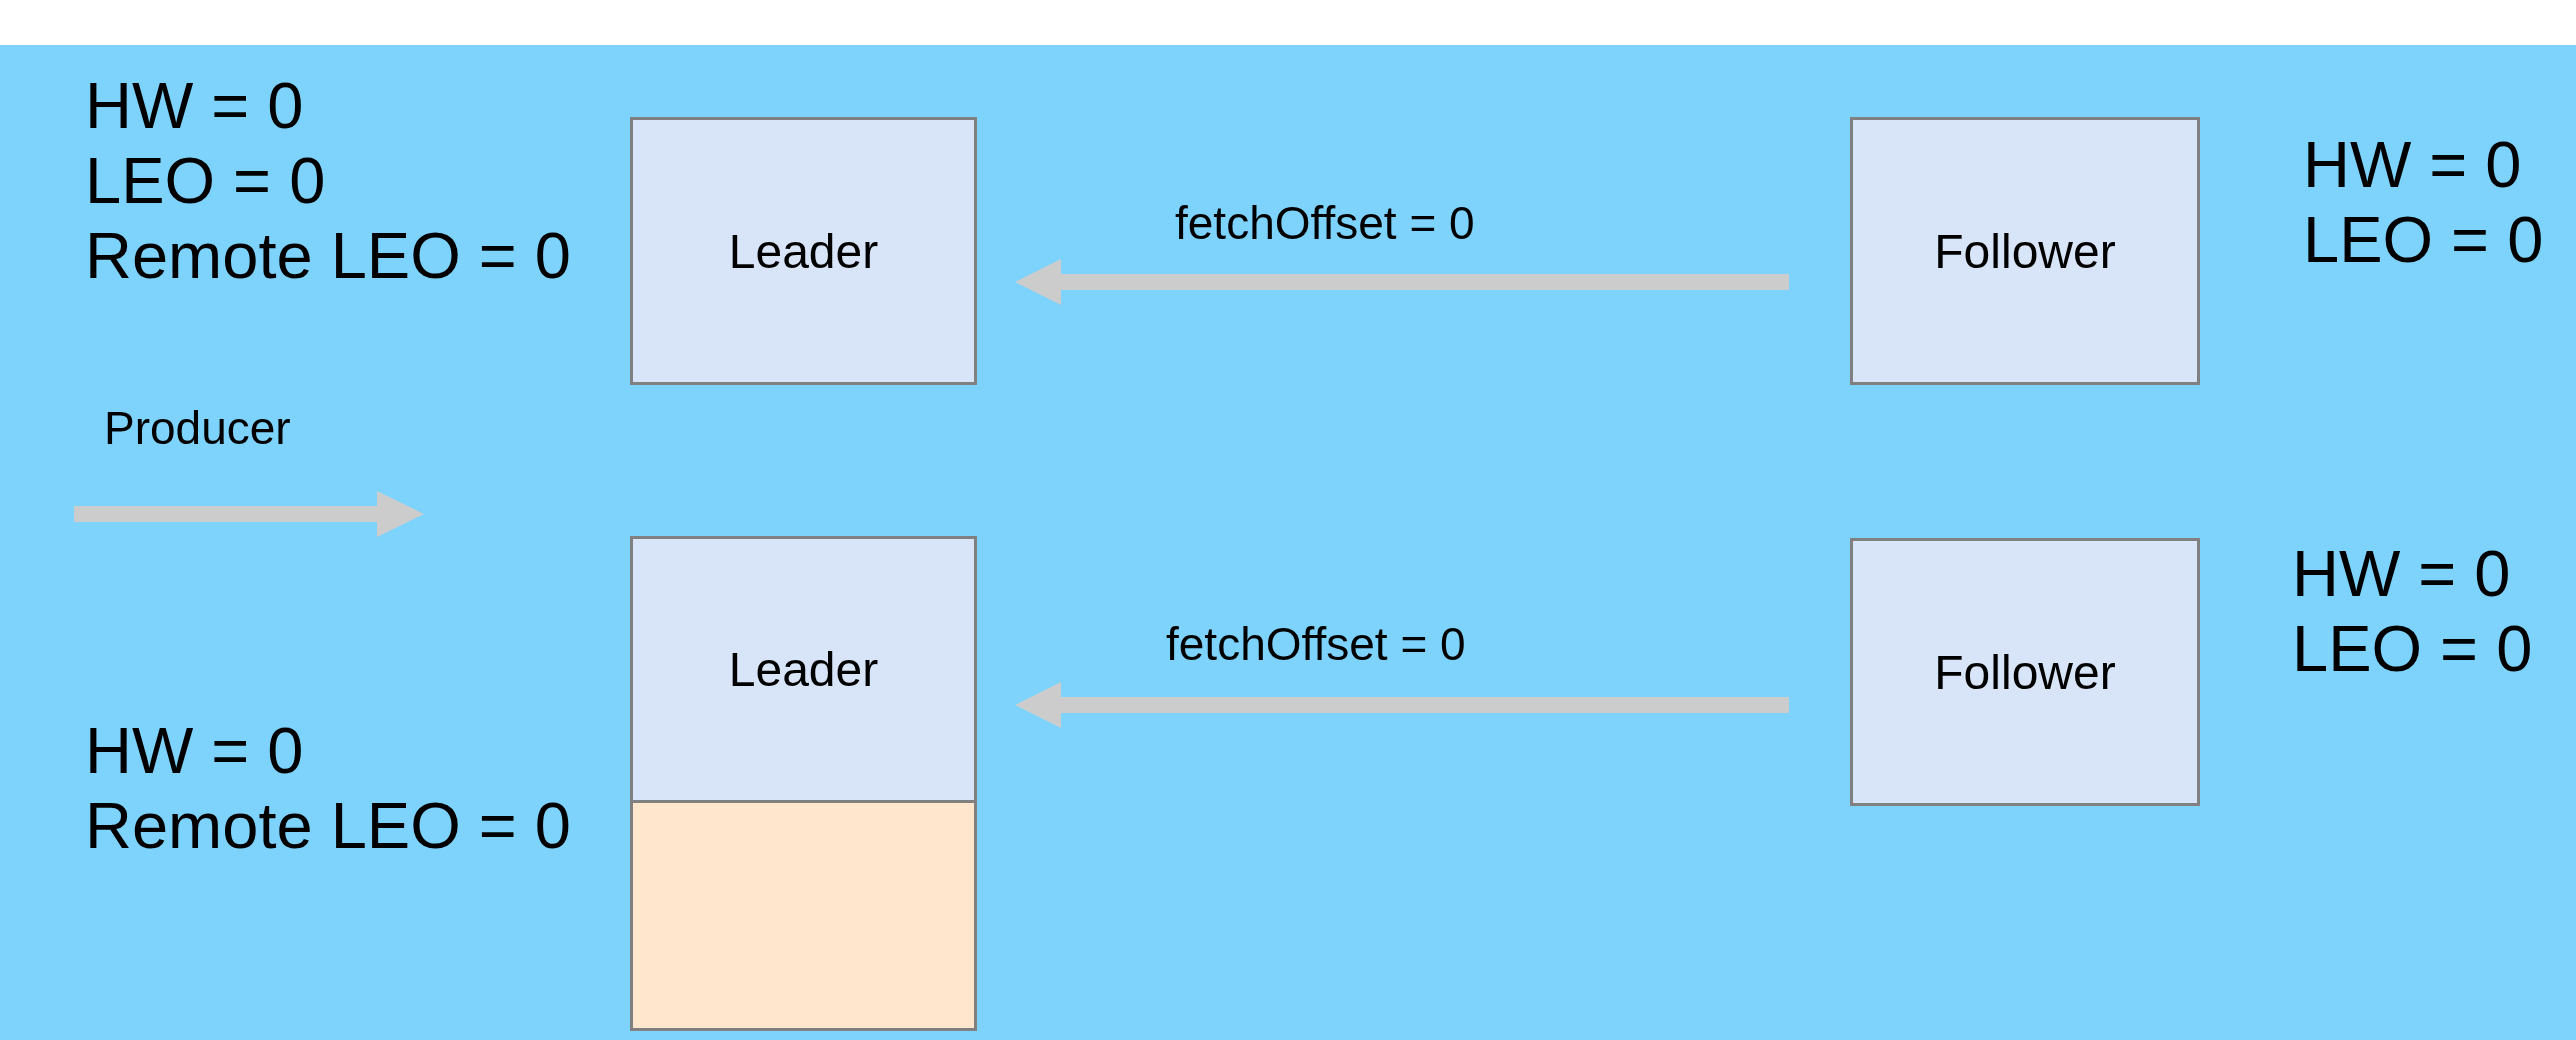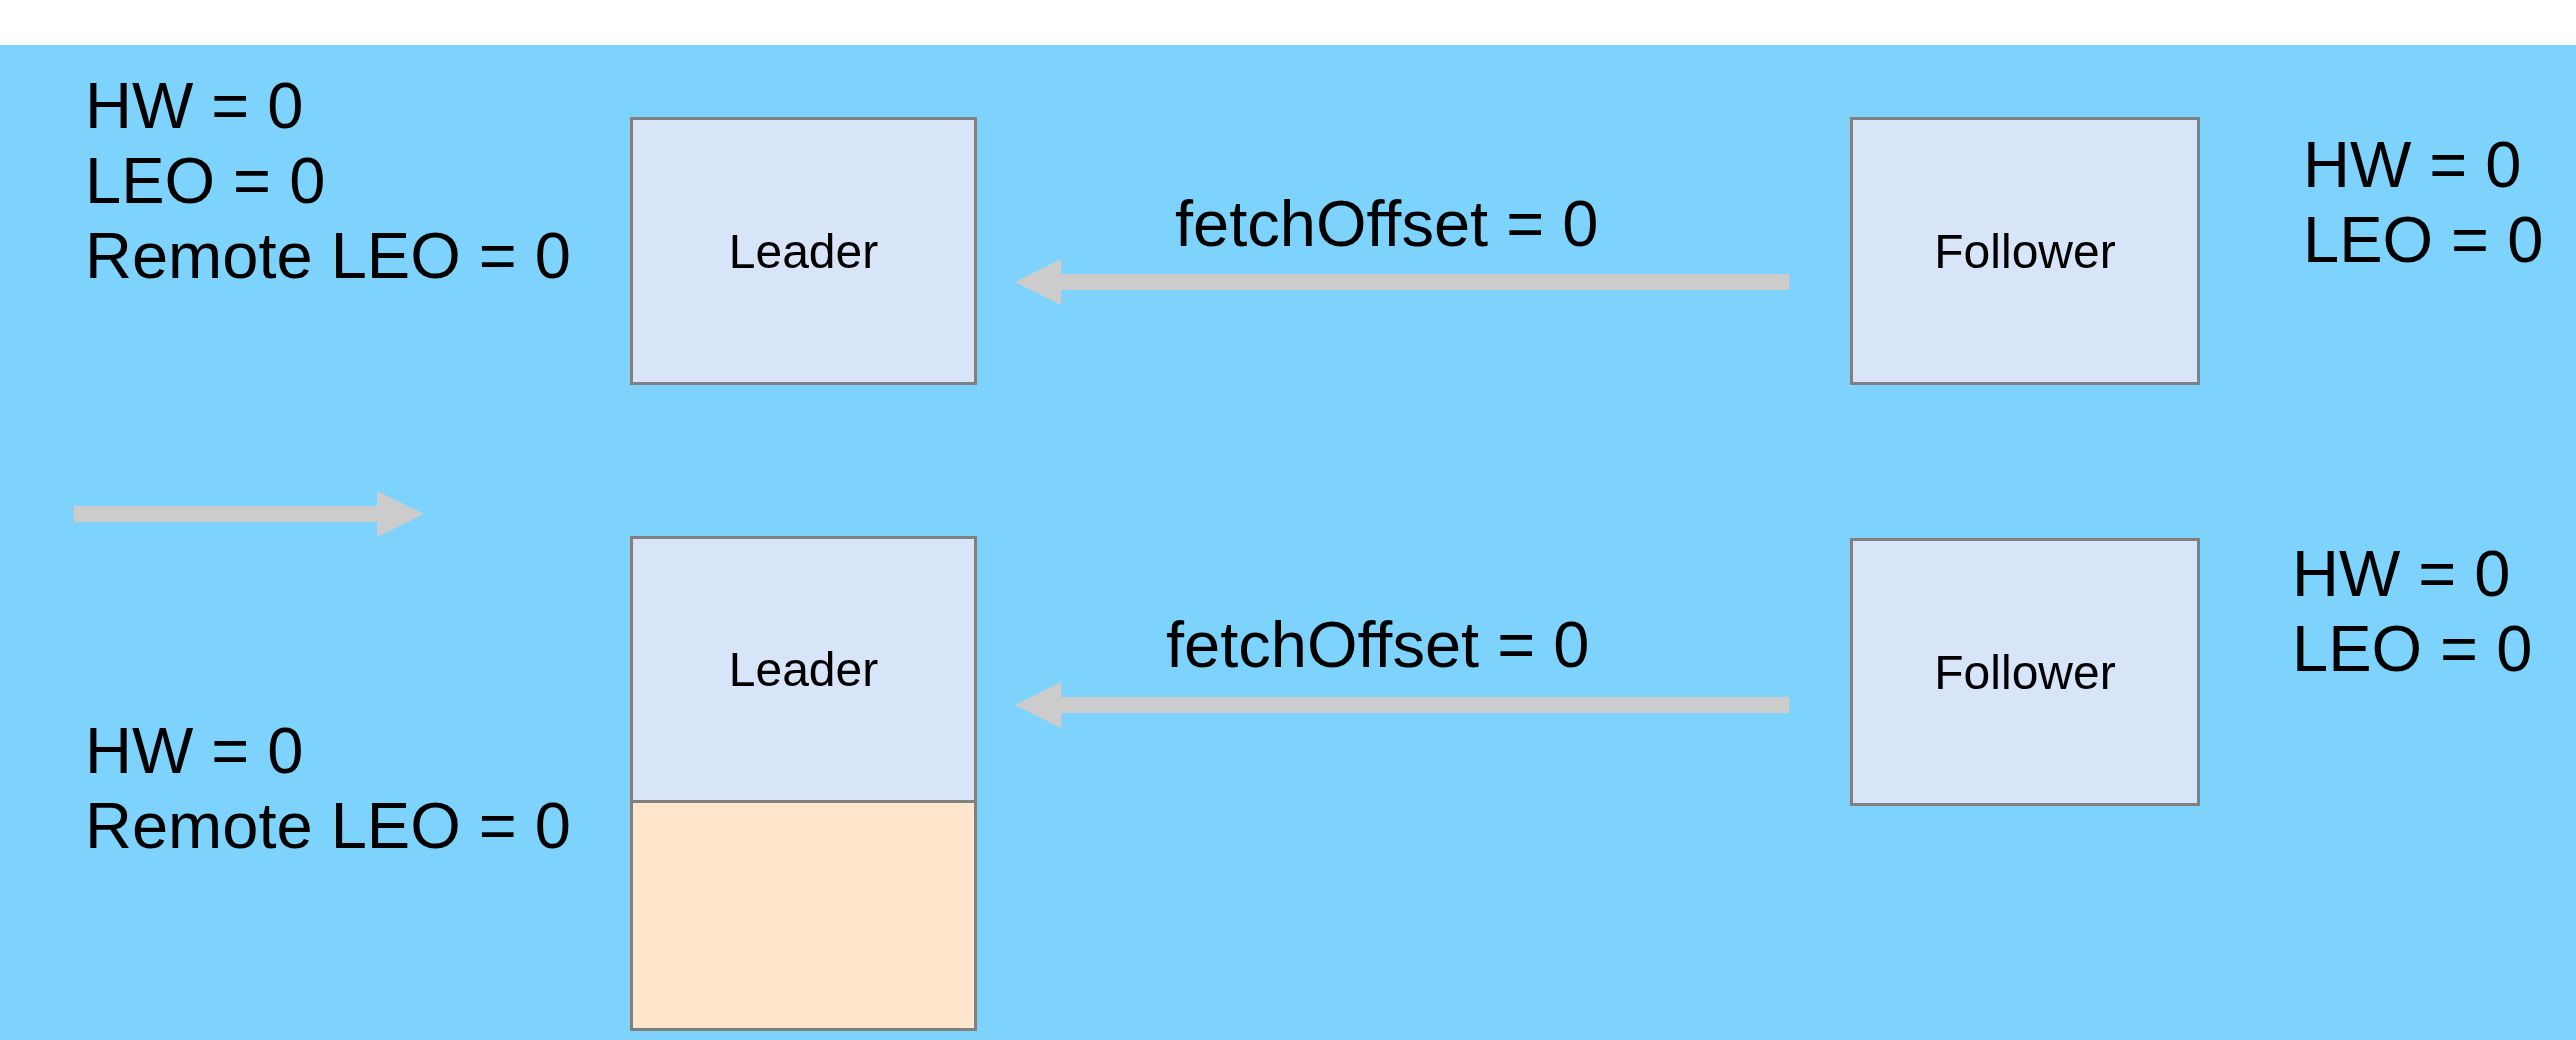--- a/index.html
+++ b/index.html
@@ -52,21 +52,21 @@
     background: #ffe6cc;
   }
   .stats {
     position: absolute;
     font-size: 65px;
     line-height: 75px;
     white-space: nowrap;
   }
   .flabel {
     position: absolute;
-    font-size: 65px;
+    font-size: 46px;
     line-height: 75px;
     white-space: nowrap;
   }
   
   .arrow {
     position: absolute;
     height: 46px;
   }
   .arrow .shaft {
     position: absolute;
@@ -120,20 +120,21 @@
 
   <div class="box" style="left:1850px; top:72px; width:350px; height:268px;">
     <span class="box-label">Follower</span>
   </div>
 
   <div class="stats" style="left:2303px; top:82px;">
     <div>HW = 0</div>
     <div>LEO = 0</div>
   </div>
 
+  <div class="flabel" style="left:104px; top:346px;">Producer</div>
   <div class="arrow arrow-right" style="left:74px; top:446px; width:350px;">
     <div class="shaft"></div>
     <div class="head-right"></div>
   </div>
 
   <div class="split-box" style="left:630px; top:491px; width:347px; height:495px;">
     <div class="split-top">
       <span class="box-label">Leader</span>
     </div>
     <div class="split-bottom"></div>

